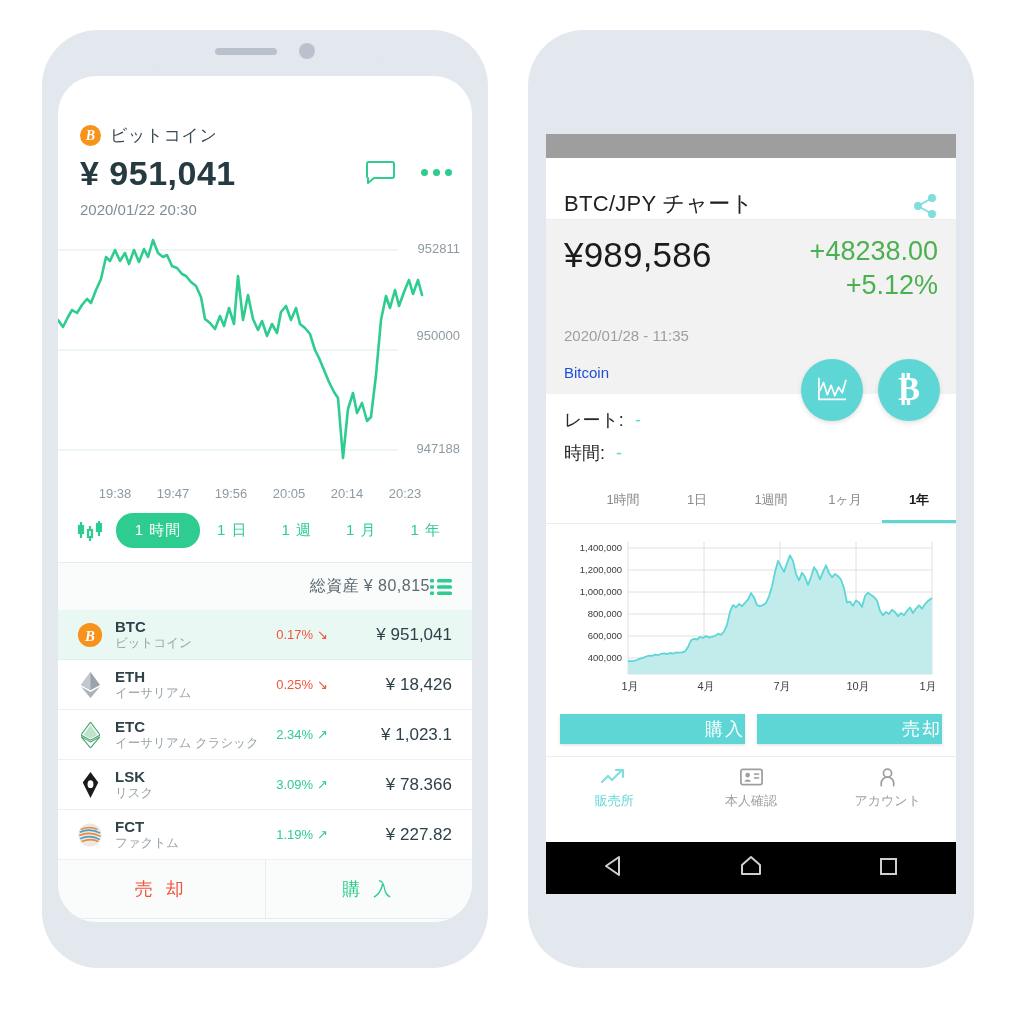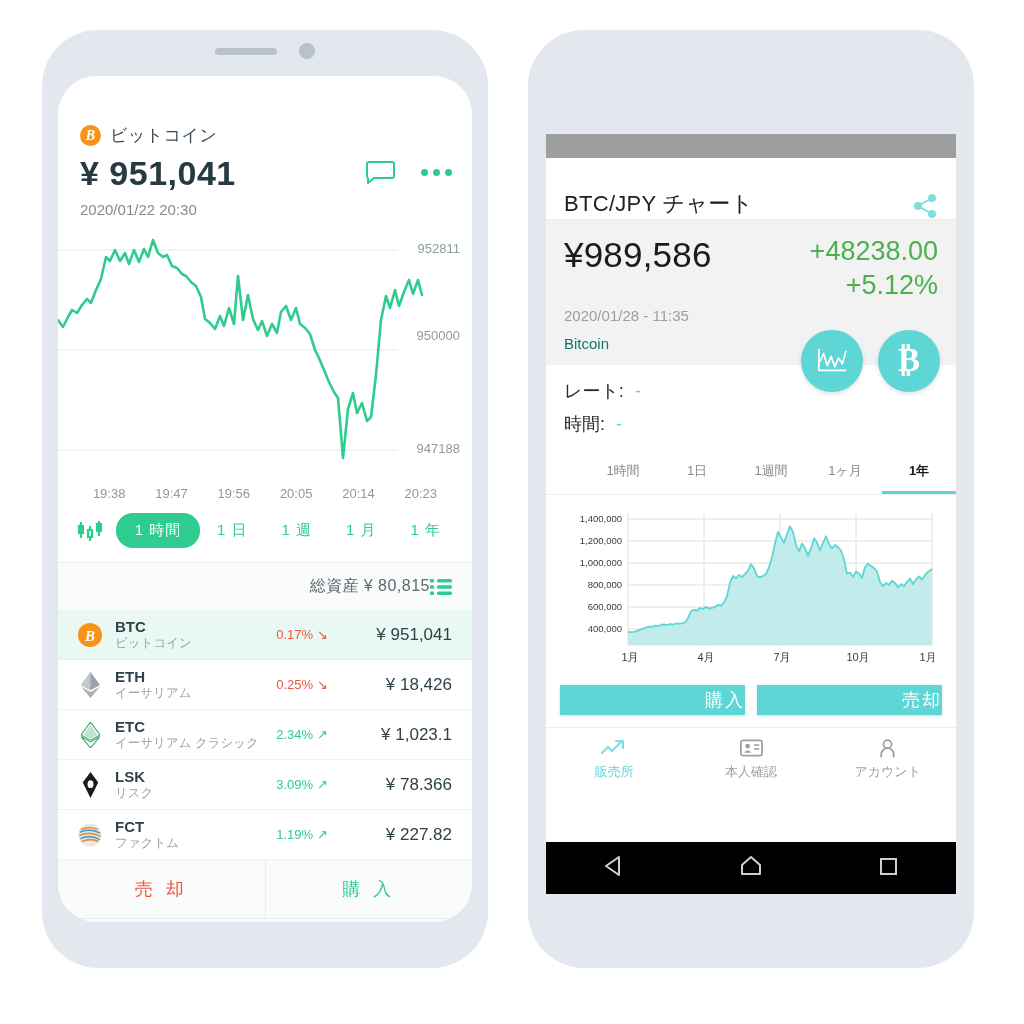--- a/index.html
+++ b/index.html
@@ -66,21 +66,21 @@
   .head-icons { position: absolute; right: 20px; top: 84px; display: flex; align-items: center; gap: 26px; }
   .chat-ic { width: 30px; height: 24px; }
   .dots-ic { display: flex; gap: 5px; }
   .dots-ic i { width: 7px; height: 7px; border-radius: 50%; background: #2ecc8f; display: block; }
 
   
   .l-chart-wrap { position: relative; margin-top: 14px; height: 248px; }
   .l-chart-svg { display: block; width: 414px; height: 248px; }
   .ylab { position: absolute; right: 12px; font-size: 13px; color: #8e9aa1; }
 
-  .l-xlabels { display: flex; padding: 0 28px; margin-top: 6px; gap: 16px; }
+  .l-xlabels { display: flex; padding: 0 28px; margin-top: 6px; gap: 0; }
   .l-xlabels span { font-size: 13px; color: #8e9aa1; width: 58px; text-align: center; }
 
   .l-tabs { display: flex; align-items: center; padding: 12px 14px 14px 18px; gap: 0; }
   .candle-ic { width: 30px; height: 24px; margin-right: 10px; }
   .l-tab {
     font-size: 15px; color: #2ecc8f; padding: 7px 0; flex: 1; text-align: center;
     letter-spacing: 1px;
   }
   .l-tab.active {
     background: #2ecc8f; color: #fff; border-radius: 17px;
@@ -133,22 +133,22 @@
     justify-content: space-between; padding: 0 18px;
     border-bottom: 1px solid #eceff0;
   }
   .r-title { font-size: 22px; color: #212121; letter-spacing: .3px; }
   .share-ic { width: 26px; height: 26px; }
 
   .r-price-block { background: #f2f2f2; padding: 15px 18px 13px 18px; position: relative; }
   .r-price-top { display: flex; justify-content: space-between; align-items: flex-start; }
   .r-price { font-size: 35px; color: #1b1b1b; letter-spacing: .2px; }
   .r-delta { font-size: 27px; color: #4caf50; text-align: right; line-height: 1.25; }
-  .r-date { font-size: 15px; color: #9e9e9e; margin-top: 4px; }
-  .r-coin { font-size: 15px; color: #0f766e; margin-top: 11px; }
+  .r-date { font-size: 15px; color: #9e9e9e; margin-top: 24px; }
+  .r-coin { font-size: 15px; color: #1d4ed8; margin-top: 20px; }
 
   .r-circles { position: absolute; right: 16px; bottom: -27px; display: flex; gap: 15px; }
   .circ {
     width: 62px; height: 62px; border-radius: 50%; background: #5fd6d6;
     display: flex; align-items: center; justify-content: center;
     box-shadow: 0 2px 5px rgba(0,0,0,.12);
   }
   .circ-b { color: #fff; font-size: 33px; font-family: "Liberation Serif", serif; font-weight: bold; }
 
   .r-kv { padding: 14px 18px 0 18px; }

